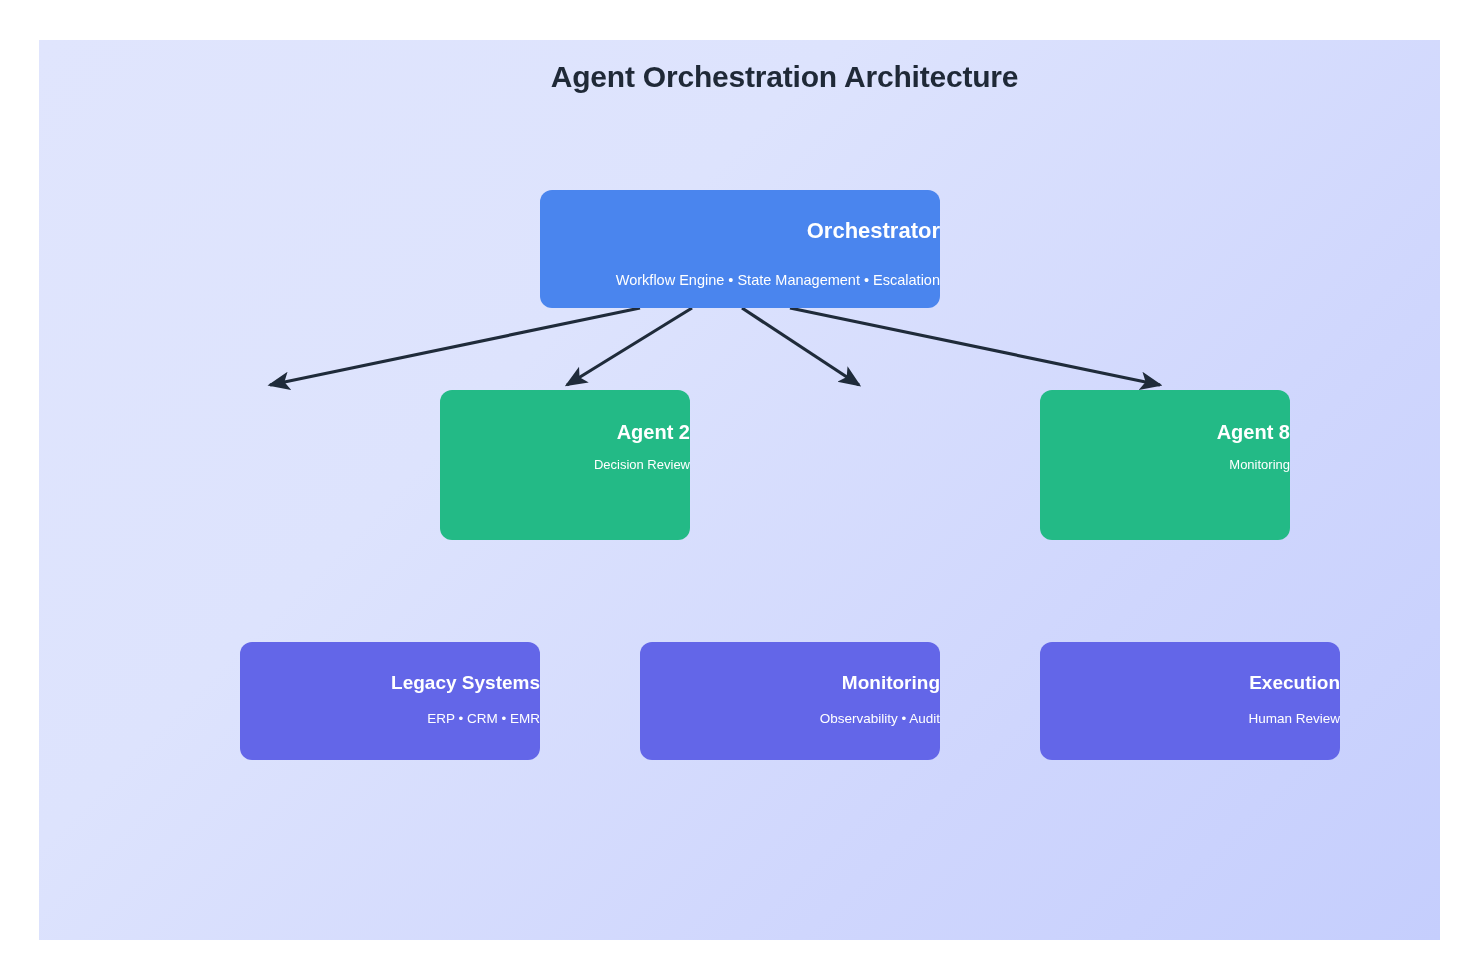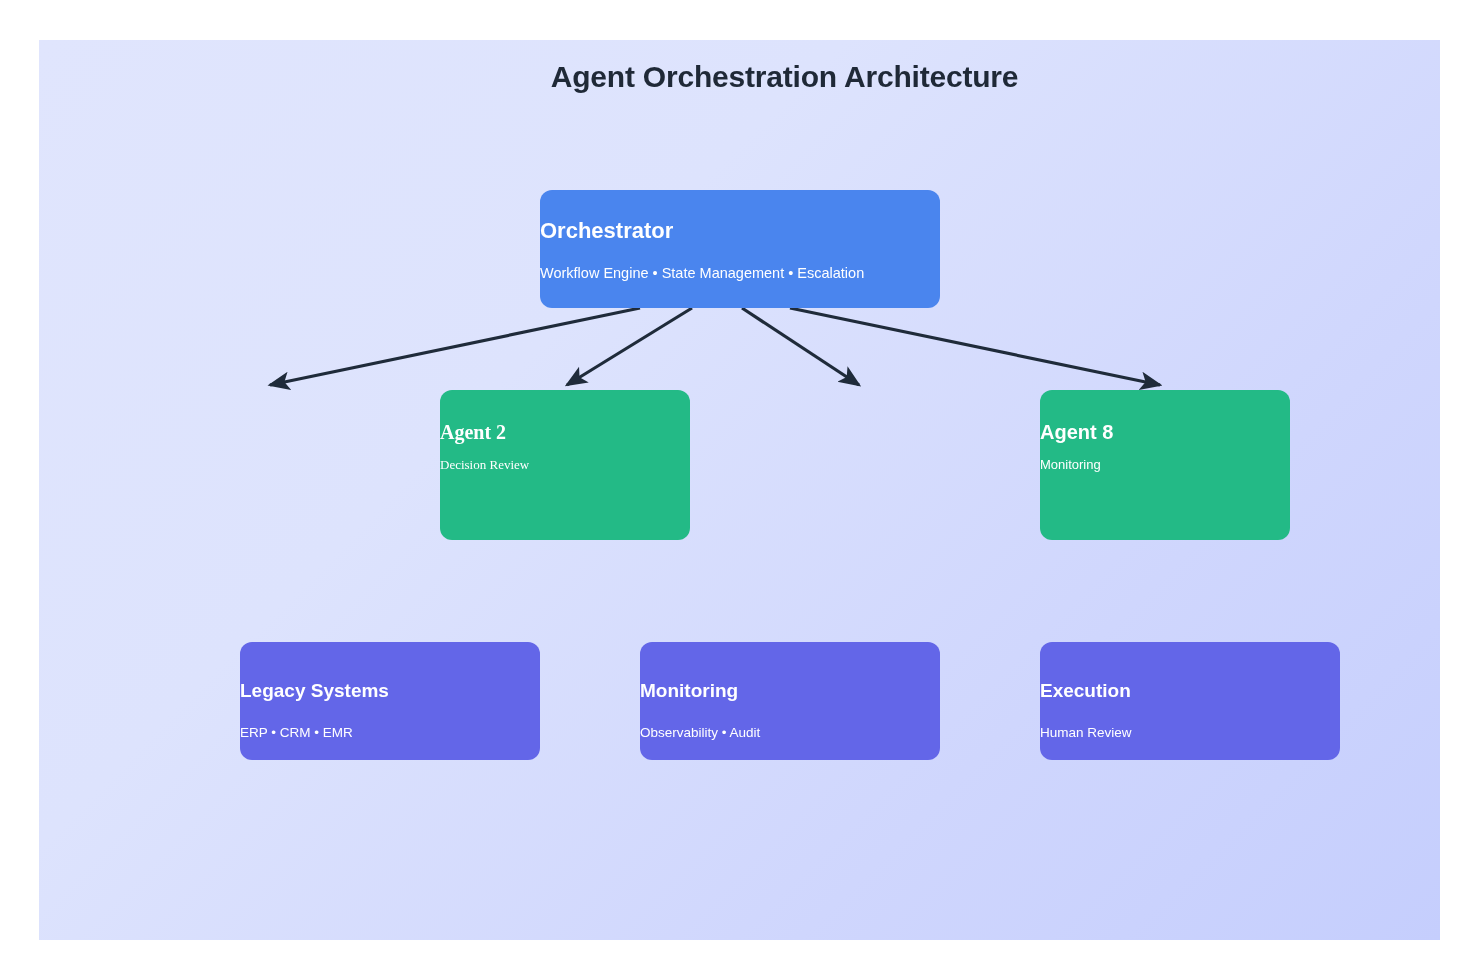--- a/index.html
+++ b/index.html
@@ -48,21 +48,21 @@
     height: 900px;
     pointer-events: none;
   }
 
   
   .node {
     position: absolute;
     border-radius: 12px;
     box-sizing: border-box;
     color: #ffffff;
-    text-align: left;
+    text-align: right;
     padding-top: 28px;
   }
   .node .node-title {
     font-size: 19px;
     font-weight: bold;
     line-height: 22px;
     white-space: nowrap;
   }
   .node .node-sub {
     font-size: 13.5px;
@@ -75,47 +75,47 @@
   
   .node.orchestrator {
     background: #4a85ee;
     left: 501px;
     top: 150px;
     width: 400px;
     height: 118px;
     padding-top: 30px;
   }
   .node.orchestrator .node-title { font-size: 22px; }
-  .node.orchestrator .node-sub { font-size: 14.5px; margin-top: 22px; }
+  .node.orchestrator .node-sub { font-size: 14.5px; margin-top: 29px; }
 
   
   .node.agent {
     background: #23ba86;
     top: 350px;
     width: 250px;
     height: 150px;
     padding-top: 31px;
   }
   .node.agent .node-title { font-size: 20px; }
   .node.agent .node-sub { font-size: 13px; margin-top: 13px; }
   .node.agent.agent-1 { left: 101px; }
-  .node.agent.agent-2 { left: 401px; font-family: Liberation Serif, serif; }
+  .node.agent.agent-2 { left: 401px; }
   .node.agent.agent-3 { left: 701px; }
   .node.agent.agent-4 { left: 1001px; }
 
   
   .node.support {
     background: #6366e8;
     top: 602px;
     width: 300px;
     height: 118px;
-    padding-top: 38px;
+    padding-top: 30px;
   }
   .node.support .node-title { font-size: 19px; }
-  .node.support .node-sub { font-size: 13.5px; margin-top: 22px; }
+  .node.support .node-sub { font-size: 13.5px; margin-top: 16px; }
   .node.support.support-1 { left: 201px; }
   .node.support.support-2 { left: 601px; }
   .node.support.support-3 { left: 1001px; }
 </style>
 </head>
 <body>
 
 <div id="diagram-canvas">
 
   <div id="diagram-title">Agent Orchestration Architecture</div>

